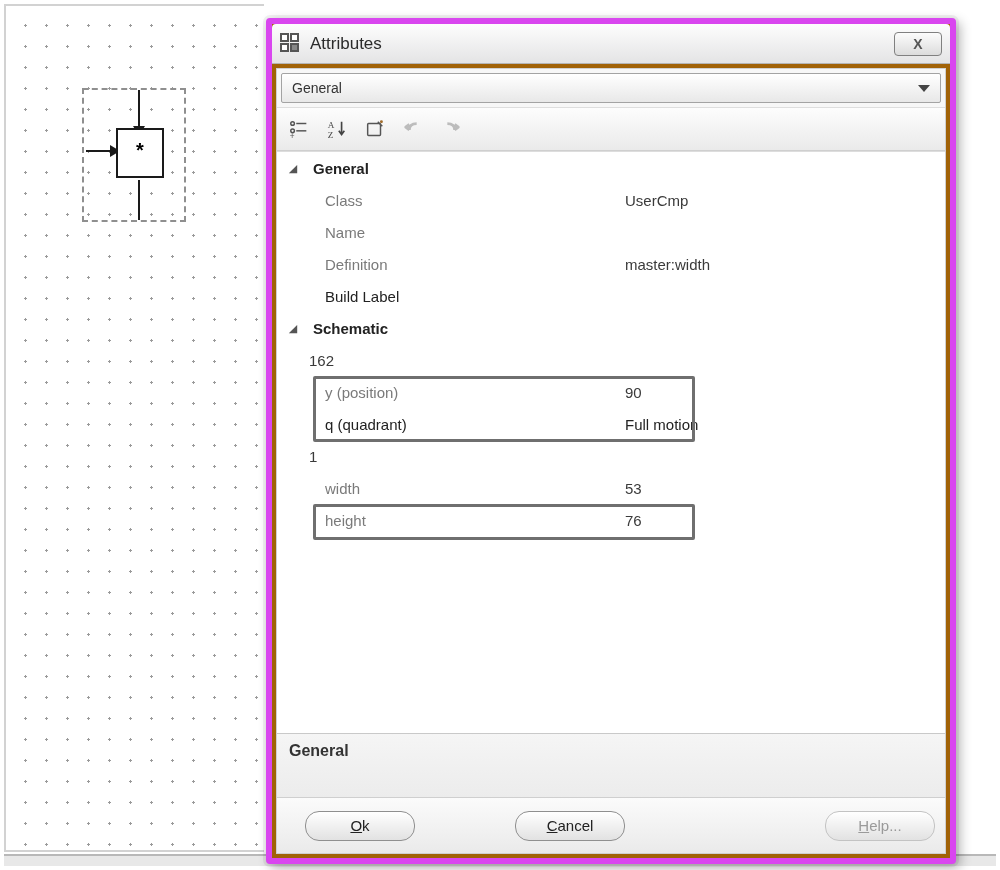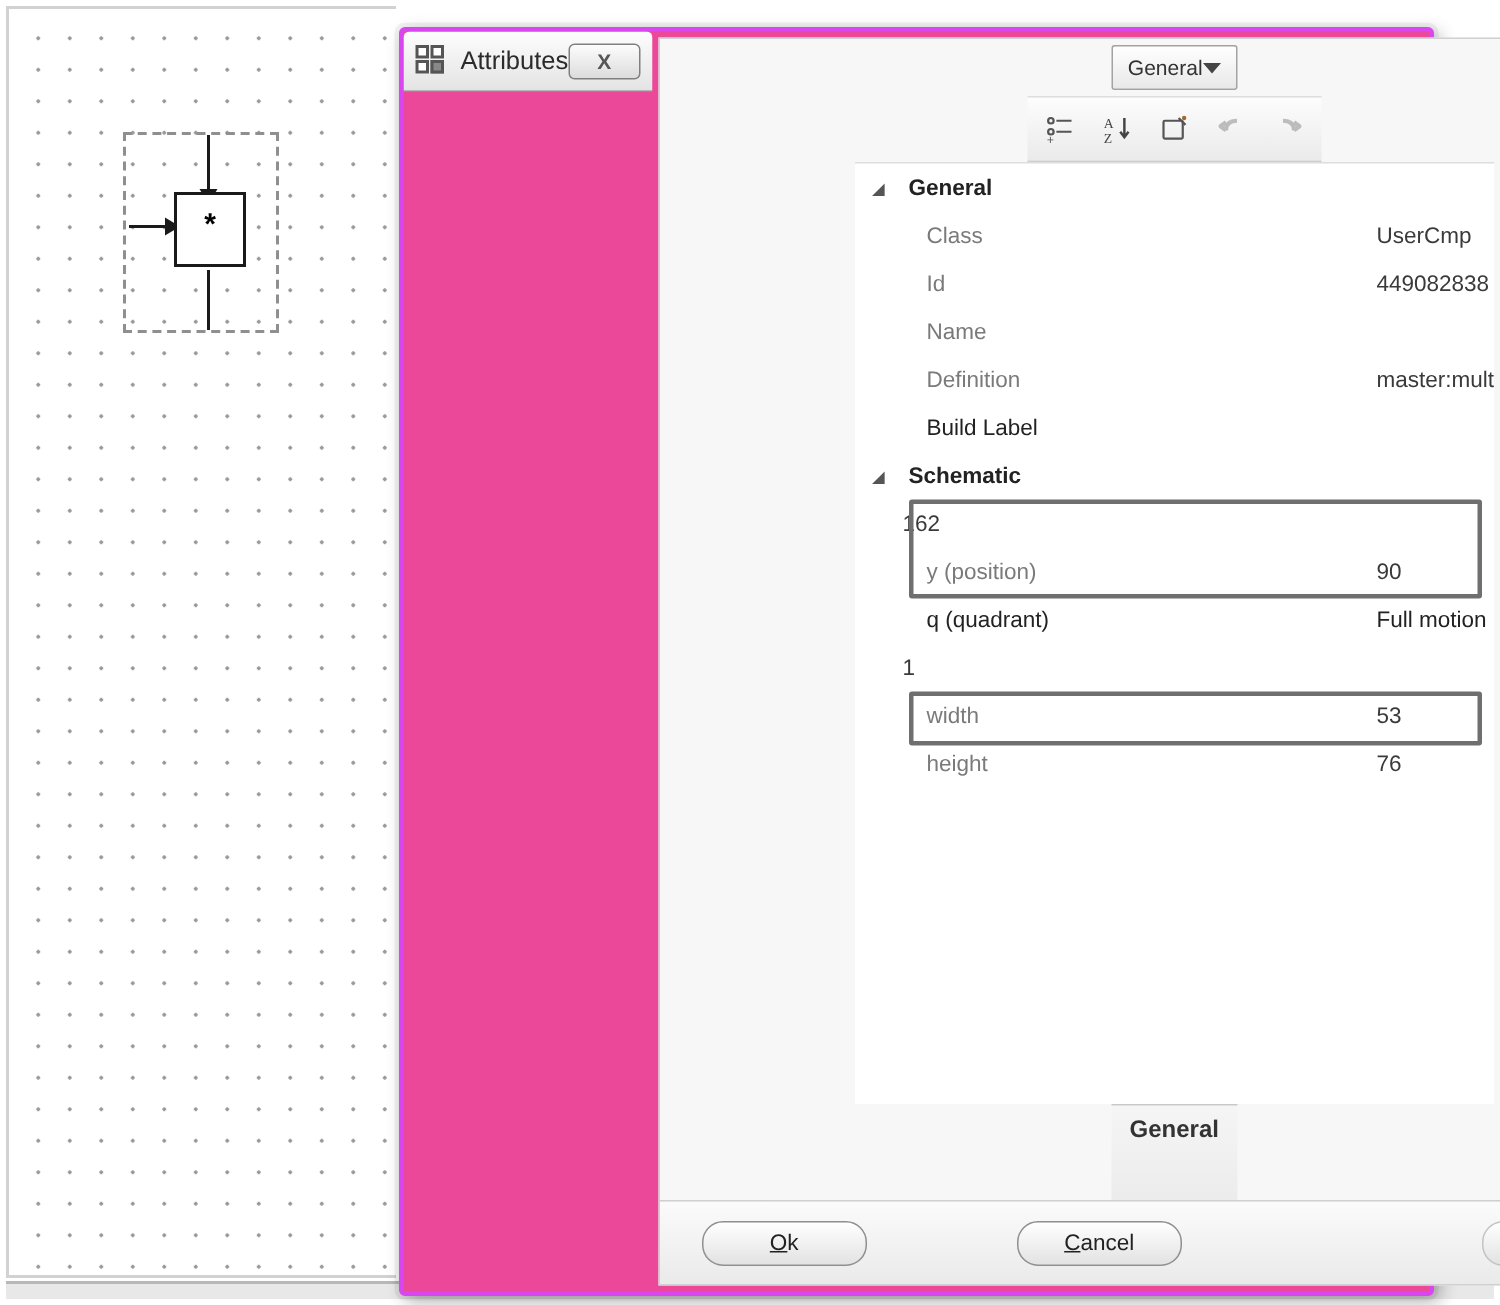--- a/index.html
+++ b/index.html
@@ -54,25 +54,25 @@
   .arrow-bot { left:54px; top:90px; width:2px; height:40px; }
   .ah { position:absolute; width:0; height:0; }
   .ah-down  { left:49px; top:36px;  border-left:6px solid transparent; border-right:6px solid transparent; border-top:10px solid #1a1a1a; }
   .ah-right { left:26px; top:55px; border-top:6px solid transparent; border-bottom:6px solid transparent; border-left:10px solid #1a1a1a; }
 
   
   .dialog {
     position:absolute;
     left:266px; top:18px;
     width:690px; height:846px;
-    background:#ec4899;
-    border:3px solid #d946ef;
+    background:#a16207;
+    border:6px solid #d946ef;
     border-radius:4px;
     box-shadow: 0 0 0 3px rgba(0,0,0,0.05), 4px 4px 12px rgba(0,0,0,0.3);
-    display:flex; flex-direction:row;
+    display:flex; flex-direction:column;
   }
   .titlebar {
     height:40px;
     background:linear-gradient(#fdfdfd,#e4e4e5);
     border-bottom:1px solid #b5b5b5;
     display:flex; align-items:center;
     padding:0 8px;
     border-radius:4px 4px 0 0;
   }
   .title-icon {
@@ -93,21 +93,21 @@
     display:flex; align-items:center; justify-content:center;
     color:#555; font-weight:bold; font-size:14px;
     cursor:pointer;
   }
 
   .client {
     flex:1;
     margin:4px;
     background:#f7f7f7;
     border:1px solid #d0d0d0;
-    display:flex; flex-direction:column;align-items:center;
+    display:flex; flex-direction:column;
   }
 
   .combo {
     margin:4px;
     height:30px;
     background:linear-gradient(#ffffff,#e8e8e8);
     border:1px solid #a3a3a3;
     border-radius:2px;
     display:flex; align-items:center;
     padding:0 10px;
@@ -267,30 +267,26 @@
 
       <div class="row cat">
         <span class="expander">◢</span>
         <span class="key">General</span>
       </div>
       <div class="row leaf">
         <span class="key">Class</span>
         <span class="val">UserCmp</span>
       </div>
       <div class="row leaf">
-        <span class="key">Id</span>
-        <span class="val">449082838</span>
-      </div>
-      <div class="row leaf">
         <span class="key">Name</span>
         <span class="val"></span>
       </div>
       <div class="row leaf">
         <span class="key">Definition</span>
-        <span class="val">master:mult</span>
+        <span class="val">master:width</span>
       </div>
       <div class="row leaf dark">
         <span class="key">Build Label</span>
         <span class="val"></span>
       </div>
 
       <div class="row cat">
         <span class="expander">◢</span>
         <span class="key">Schematic</span>
       </div>

